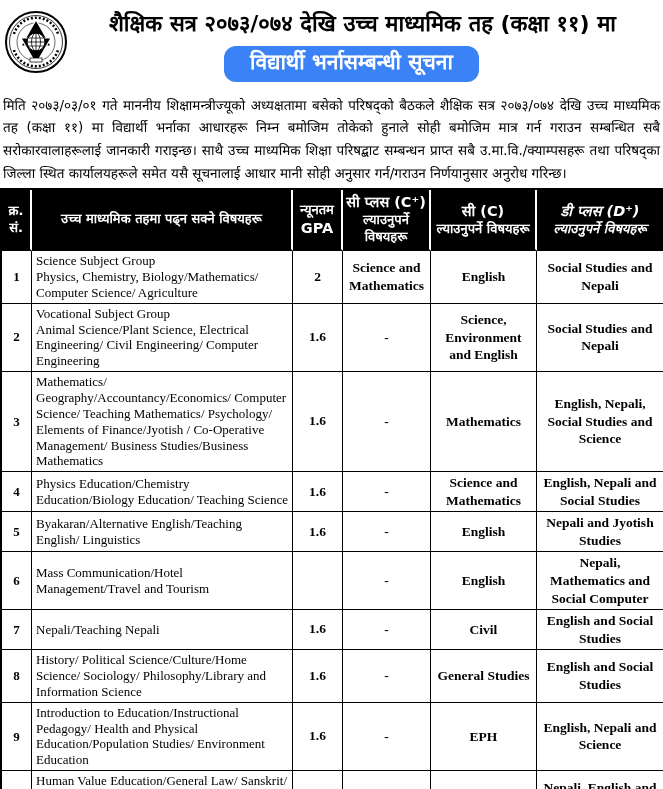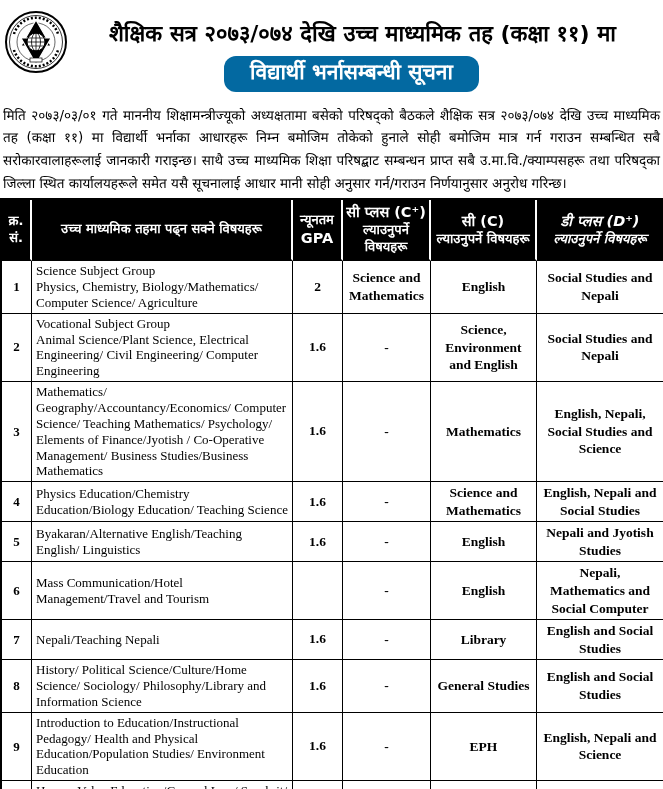--- a/index.html
+++ b/index.html
@@ -4,29 +4,29 @@
 <style>
   * { margin:0; padding:0; box-sizing:border-box; }
   html,body { background:#fff; }
   body {
     width:663px; height:789px; margin:0 auto; position:relative;
     font-family:"Liberation Serif", serif; color:#000; overflow:hidden;
   }
   .dev { font-family:"DejaVu Sans","Liberation Sans",sans-serif; }
 
   
-  .header { position:relative; padding:16px 4px 4px 4px; }
+  .header { position:relative; padding:6px 4px 4px 4px; }
   .logo-wrap { position:absolute; left:4px; top:4px; width:64px; height:76px; }
   .page-title {
     text-align:center; font-size:22px; font-weight:bold; line-height:1.3;
     padding:4px 10px 2px 72px;
   }
   .badge-row { text-align:center; margin:5px 0 6px 40px; }
   .notice-badge {
-    display:inline-block; background:#0369a1; color:#fff; font-weight:bold;
+    display:inline-block; background:#3b82f6; color:#fff; font-weight:bold;
     font-size:21px; padding:4px 26px 7px 26px; border-radius:12px; line-height:1.2;
   }
 
   
   .intro {
     font-size:13.5px; font-weight:normal; text-align:justify;
     line-height:1.68; padding:2px 3px 4px 3px;
   }
 
   
@@ -165,21 +165,21 @@
     <td class="c-gpa"></td>
     <td class="c-grade">-</td>
     <td class="c-grade">English</td>
     <td class="c-grade">Nepali, Mathematics and Social Computer</td>
   </tr>
         <tr>
     <td class="c-sn">7</td>
     <td class="c-sub">Nepali/Teaching Nepali</td>
     <td class="c-gpa">1.6</td>
     <td class="c-grade">-</td>
-    <td class="c-grade">Library</td>
+    <td class="c-grade">Civil</td>
     <td class="c-grade">English and Social Studies</td>
   </tr>
         <tr>
     <td class="c-sn">8</td>
     <td class="c-sub">History/ Political Science/Culture/Home Science/ Sociology/ Philosophy/Library and Information Science</td>
     <td class="c-gpa">1.6</td>
     <td class="c-grade">-</td>
     <td class="c-grade">General Studies</td>
     <td class="c-grade">English and Social Studies</td>
   </tr>

